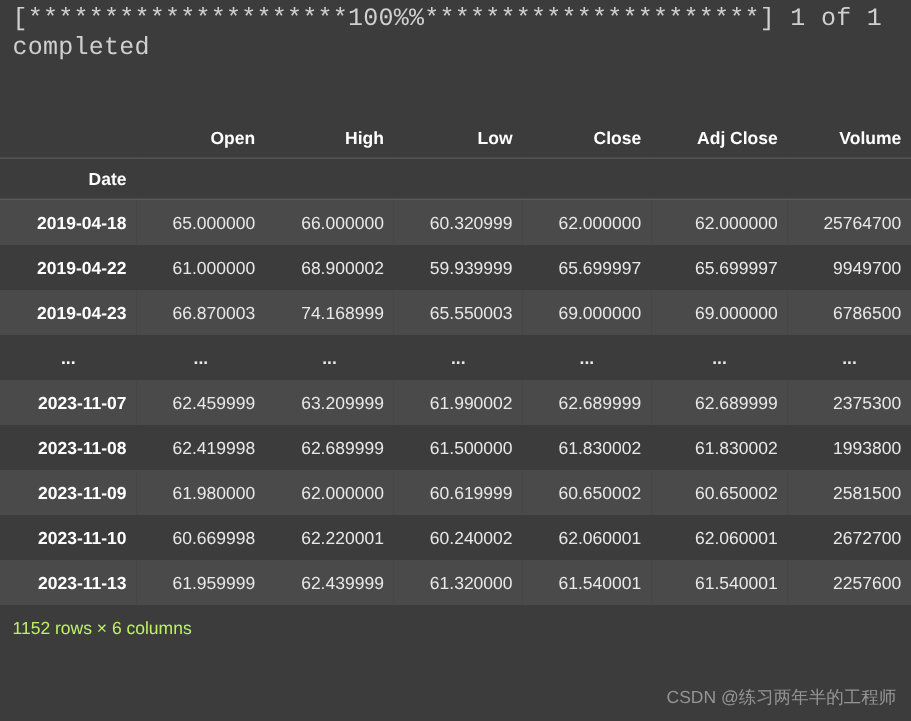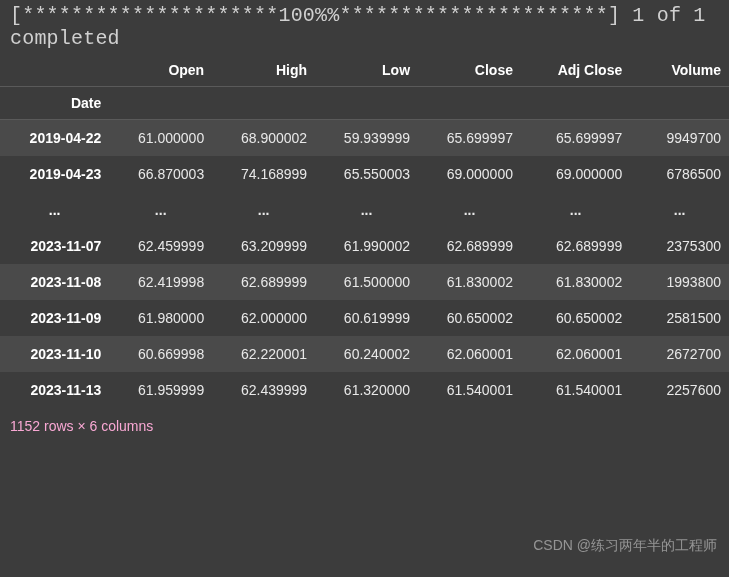--- a/index.html
+++ b/index.html
@@ -21,20 +21,21 @@
       font-family: "Courier New", monospace;
       padding: 4px 10px;
       color: #d0d0d0;
       font-size: 20px;
       letter-spacing: 0.2px;
     }
     table {
       border-collapse: collapse;
       width: 100%;
       table-layout: fixed;
+      margin-top: 40px;
     }
     th, td {
       text-align: right;
       padding: 10px 8px;
       font-size: 14px;
       white-space: nowrap;
     }
     th {
       font-weight: 600;
       color: #ffffff;
@@ -54,26 +55,26 @@
     tbody tr.ellipsis td {
       background: #3c3c3c;
       text-align: center;
       font-weight: 700;
     }
     tbody tr.ellipsis td.row-index {
       text-align: center;
     }
     .footer {
       padding: 10px 10px;
-      color: #f9a8d4;
+      color: #bef264;
       font-size: 14px;
     }
     .watermark {
       position: absolute;
-      bottom: 22px;
+      bottom: 10px;
       right: 12px;
       color: rgba(220,220,220,0.55);
       font-size: 14px;
     }
     
     col.c-date   { width: 104px; }
     col.c-open   { width: 98px; }
     col.c-high   { width: 98px; }
     col.c-low    { width: 98px; }
     col.c-close  { width: 98px; }
@@ -110,20 +111,29 @@
       <th></th>
         <th></th>
         <th></th>
         <th></th>
         <th></th>
         <th></th>
     </tr>
   </thead>
   <tbody>
     <tr>
+      <td class="row-index">2019-04-18</td>
+      <td>65.000000</td>
+      <td>66.000000</td>
+      <td>60.320999</td>
+      <td>62.000000</td>
+      <td>62.000000</td>
+      <td>25764700</td>
+    </tr>
+    <tr>
       <td class="row-index">2019-04-22</td>
       <td>61.000000</td>
       <td>68.900002</td>
       <td>59.939999</td>
       <td>65.699997</td>
       <td>65.699997</td>
       <td>9949700</td>
     </tr>
     <tr>
       <td class="row-index">2019-04-23</td>

